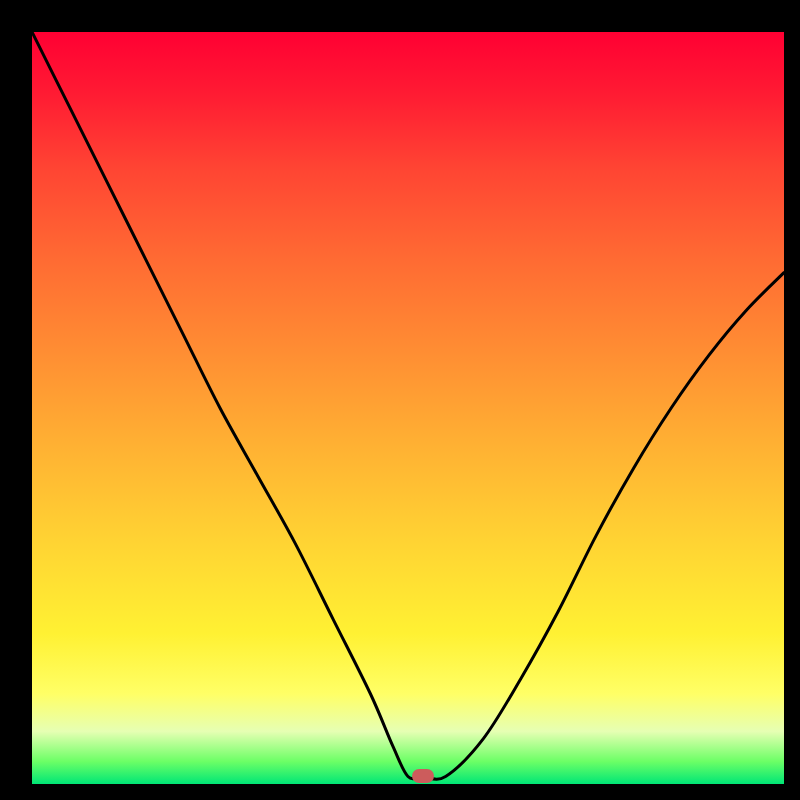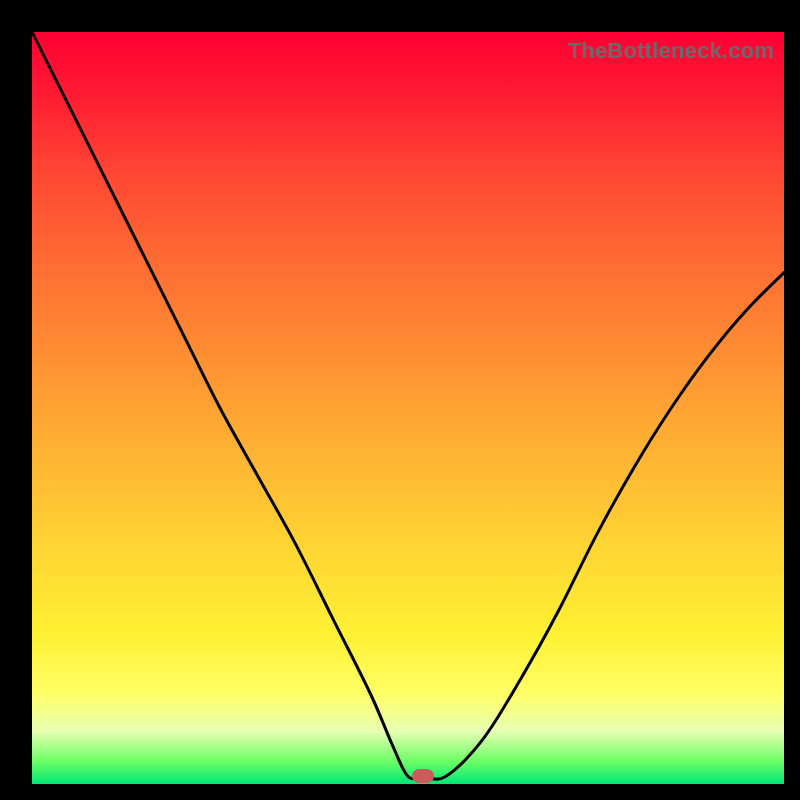--- a/index.html
+++ b/index.html
@@ -52,19 +52,18 @@
     border-radius: 7px;
     background: #cc5c5c;
     transform: translate(-50%, -50%);
   }
 </style>
 </head>
 <body>
 
 <div class="frame">
   <div class="plot">
-    <div class="watermark">TheBottleneck.com</div>
     <svg class="curve" viewBox="0 0 752 752" preserveAspectRatio="none">
       <path fill="none" stroke="#000" stroke-width="3" stroke-linejoin="round" stroke-linecap="round" d="M 0 0 C 6.266666666666667 12.533333333333323, 25.06666666666667 50.13333333333327, 37.6 75.19999999999993 C 50.13333333333333 100.2666666666666, 62.66666666666667 125.3333333333333, 75.2 150.39999999999998 C 87.73333333333333 175.46666666666667, 100.26666666666667 200.53333333333336, 112.8 225.60000000000002 C 125.33333333333333 250.66666666666669, 137.86666666666667 275.73333333333335, 150.4 300.8 C 162.93333333333334 325.8666666666667, 175.46666666666667 352.18666666666667, 188 376 C 200.53333333333333 399.81333333333333, 213.06666666666666 421.12, 225.6 443.68 C 238.13333333333333 466.24, 250.66666666666666 487.5466666666667, 263.2 511.36 C 275.73333333333335 535.1733333333333, 288.26666666666665 561.4933333333333, 300.8 586.56 C 313.33333333333337 611.6266666666666, 328.3733333333334 640.4533333333334, 338.40000000000003 661.76 C 348.4266666666667 683.0666666666666, 354.6933333333333 700.6133333333333, 360.96 714.4 C 367.22666666666663 728.1866666666666, 370.9866666666667 739.4666666666667, 376 744.48 C 381.0133333333333 749.4933333333333, 384.77333333333337 744.48, 391.04 744.48 C 397.3066666666667 744.48, 403.5733333333334 750.7466666666667, 413.6 744.48 C 423.62666666666667 738.2133333333334, 438.66666666666663 723.1733333333333, 451.2 706.88 C 463.73333333333335 690.5866666666667, 476.26666666666665 668.0266666666666, 488.8 646.72 C 501.33333333333337 625.4133333333334, 513.8666666666667 602.8533333333334, 526.4 579.04 C 538.9333333333333 555.2266666666666, 551.4666666666667 527.6533333333333, 564 503.84 C 576.5333333333333 480.02666666666664, 589.0666666666667 457.4666666666667, 601.6 436.16 C 614.1333333333333 414.85333333333335, 626.6666666666666 394.8, 639.1999999999999 376 C 651.7333333333332 357.2, 664.2666666666668 339.65333333333336, 676.8000000000001 323.36 C 689.3333333333334 307.06666666666666, 701.8666666666667 292.0266666666667, 714.4 278.24 C 726.9333333333333 264.4533333333333, 745.7333333333333 246.90666666666667, 752 240.64"></path>
     </svg>
     <div class="marker" style="left: 391.04px; top: 744.48px; background: rgb(204, 92, 92);"></div>
   </div>
 </div>
 
 </body></html>

